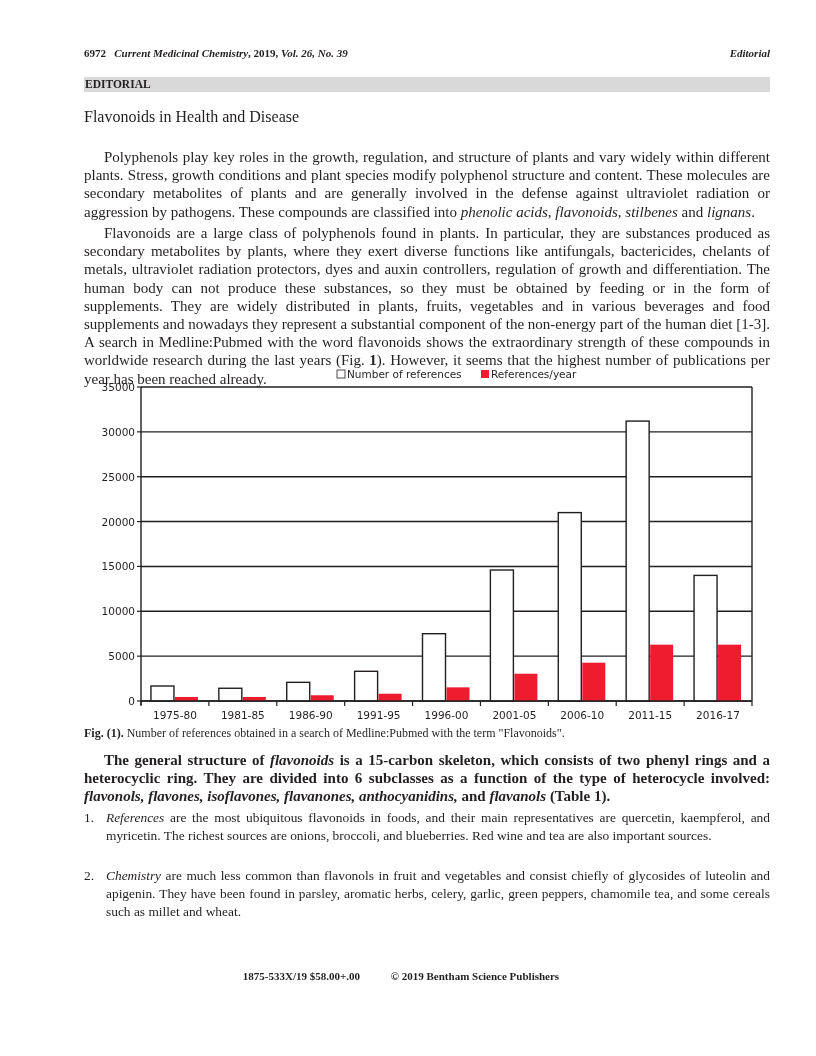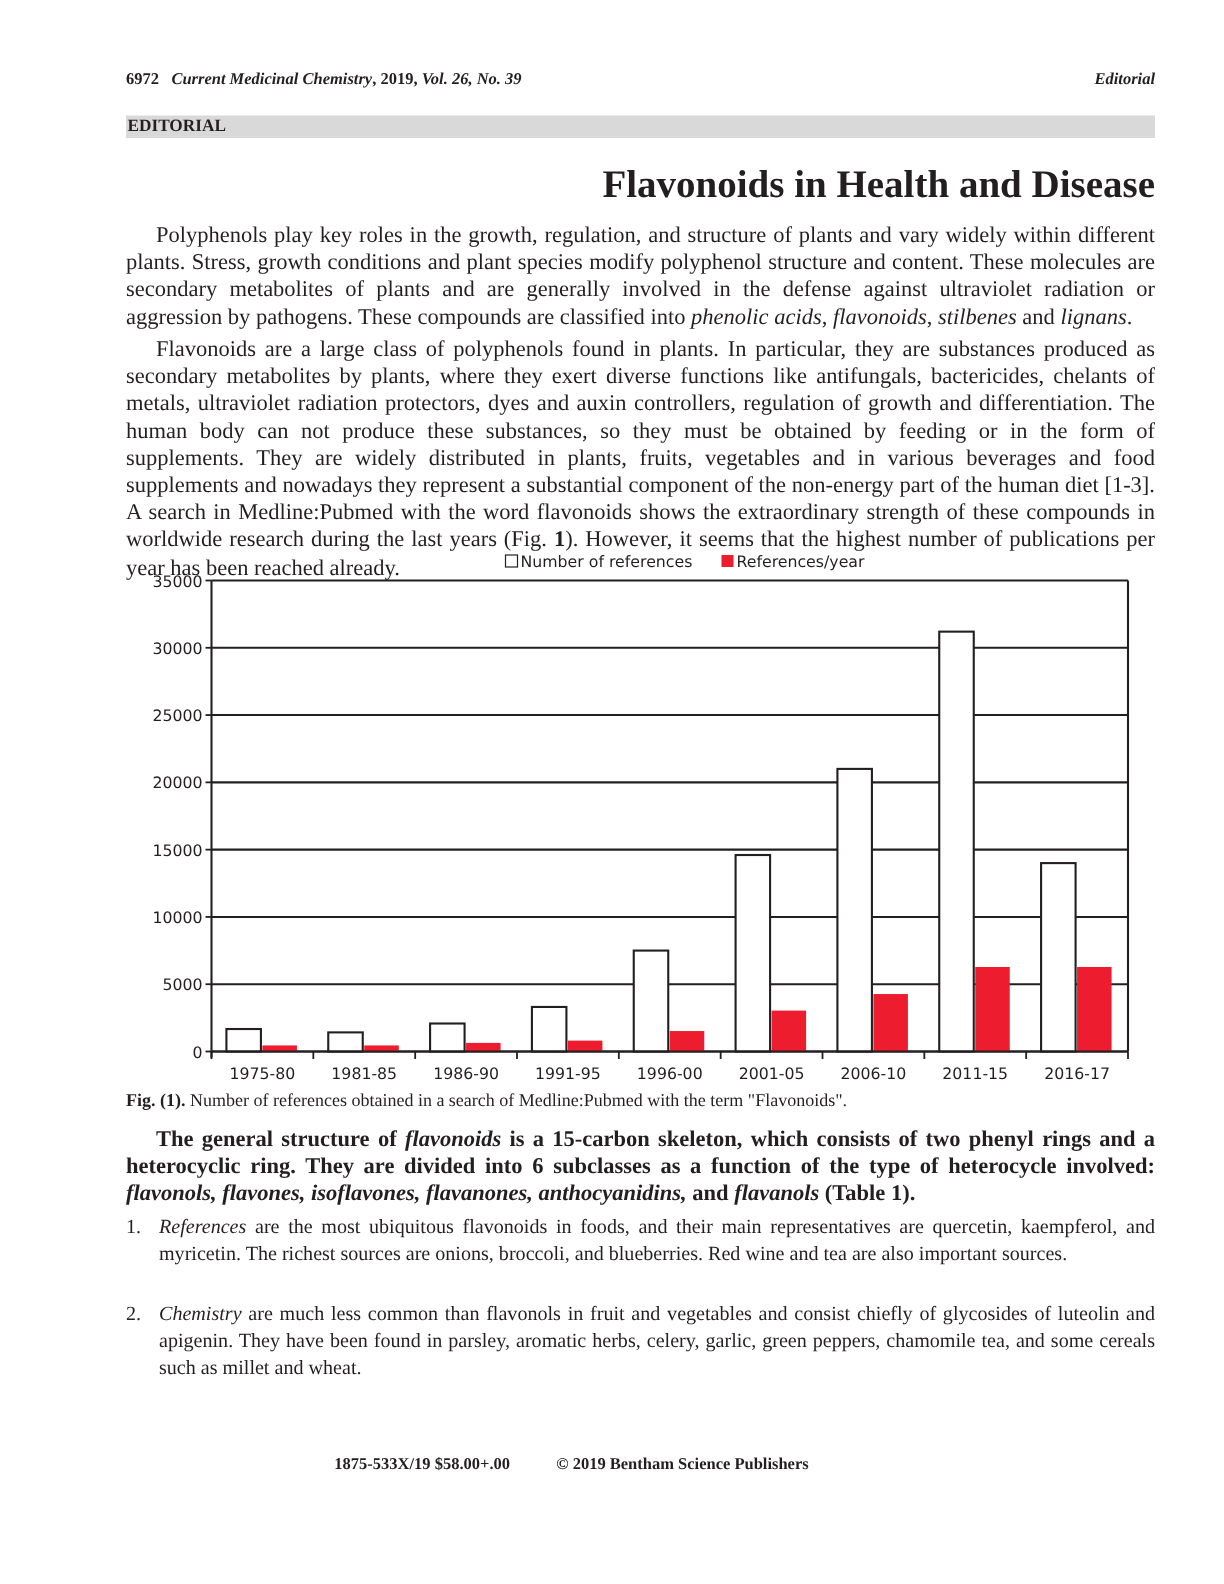--- a/index.html
+++ b/index.html
@@ -4,34 +4,34 @@
 <style>
   html, body { margin: 0; padding: 0; background: #ffffff; }
   body { width: 816px; height: 1056px; position: relative; overflow: hidden;
          font-family: "Liberation Serif", serif; color: #231f20; }
   .running-head { position: absolute; top: 47px; left: 84px; width: 686px; font-size: 11px; font-weight: bold; }
   .running-head .left { font-style: normal; }
   .running-head .left i { font-style: italic; }
   .running-head .right { position: absolute; right: 0; top: 0; font-style: italic; }
   .section-bar { position: absolute; top: 77px; left: 84px; width: 686px; height: 15px; background: #d9d9d9;
                  font-size: 11.5px; font-weight: bold; line-height: 15px; padding-left: 1px; box-sizing: border-box; }
-  .title { position: absolute; top: 108px; left: 84px; width: 686px; text-align: right; font-size: 26px; font-weight: bold; }
+  .title { position: absolute; top: 108px; left: 84px; width: 686px; text-align: left; font-size: 16px; font-weight: normal; }
   .para { position: absolute; left: 84px; width: 686px; font-size: 15px; line-height: 18.2px; text-align: justify; margin: 0; }
   .para.indent { text-indent: 20px; }
   .p1 { top: 148px; }
   .p2 { top: 224px; }
   .caption { position: absolute; top: 726px; left: 84px; width: 686px; font-size: 12px; }
   .caption b { font-weight: bold; font-family: Liberation Serif, serif; }
   .p3 { top: 751px; font-weight: bold; }
   .list { position: absolute; left: 84px; width: 686px; font-size: 13.4px; line-height: 18.2px; text-align: justify; }
   .list .li { position: relative; padding-left: 22px; }
   .list .num { position: absolute; left: 0; top: 0; }
   .li1 { top: 809px; }
   .li2 { top: 867px; }
-  .footer { position: absolute; top: 970px; left: 0; width: 762px; text-align: center; font-size: 11px; font-weight: bold; }
+  .footer { position: absolute; top: 970px; left: 0; width: 762px; text-align: center; font-size: 11px; font-weight: bold; padding-left: 20px; }
   .footer span { margin: 0 14px; }
   #chart { position: absolute; top: 362px; left: 84px; width: 700px; height: 362px; }
   #chart text { font-family: "DejaVu Sans", sans-serif; fill: #231f20; }
 </style>
 </head>
 <body>
 
 <div class="running-head">
   <span class="left"><span>6972</span>&nbsp;&nbsp;&nbsp;<i>Current Medicinal Chemistry</i>, <span>2019</span>, <i>Vol. 26, No. 39</i></span>
   <span class="right">Editorial</span>

